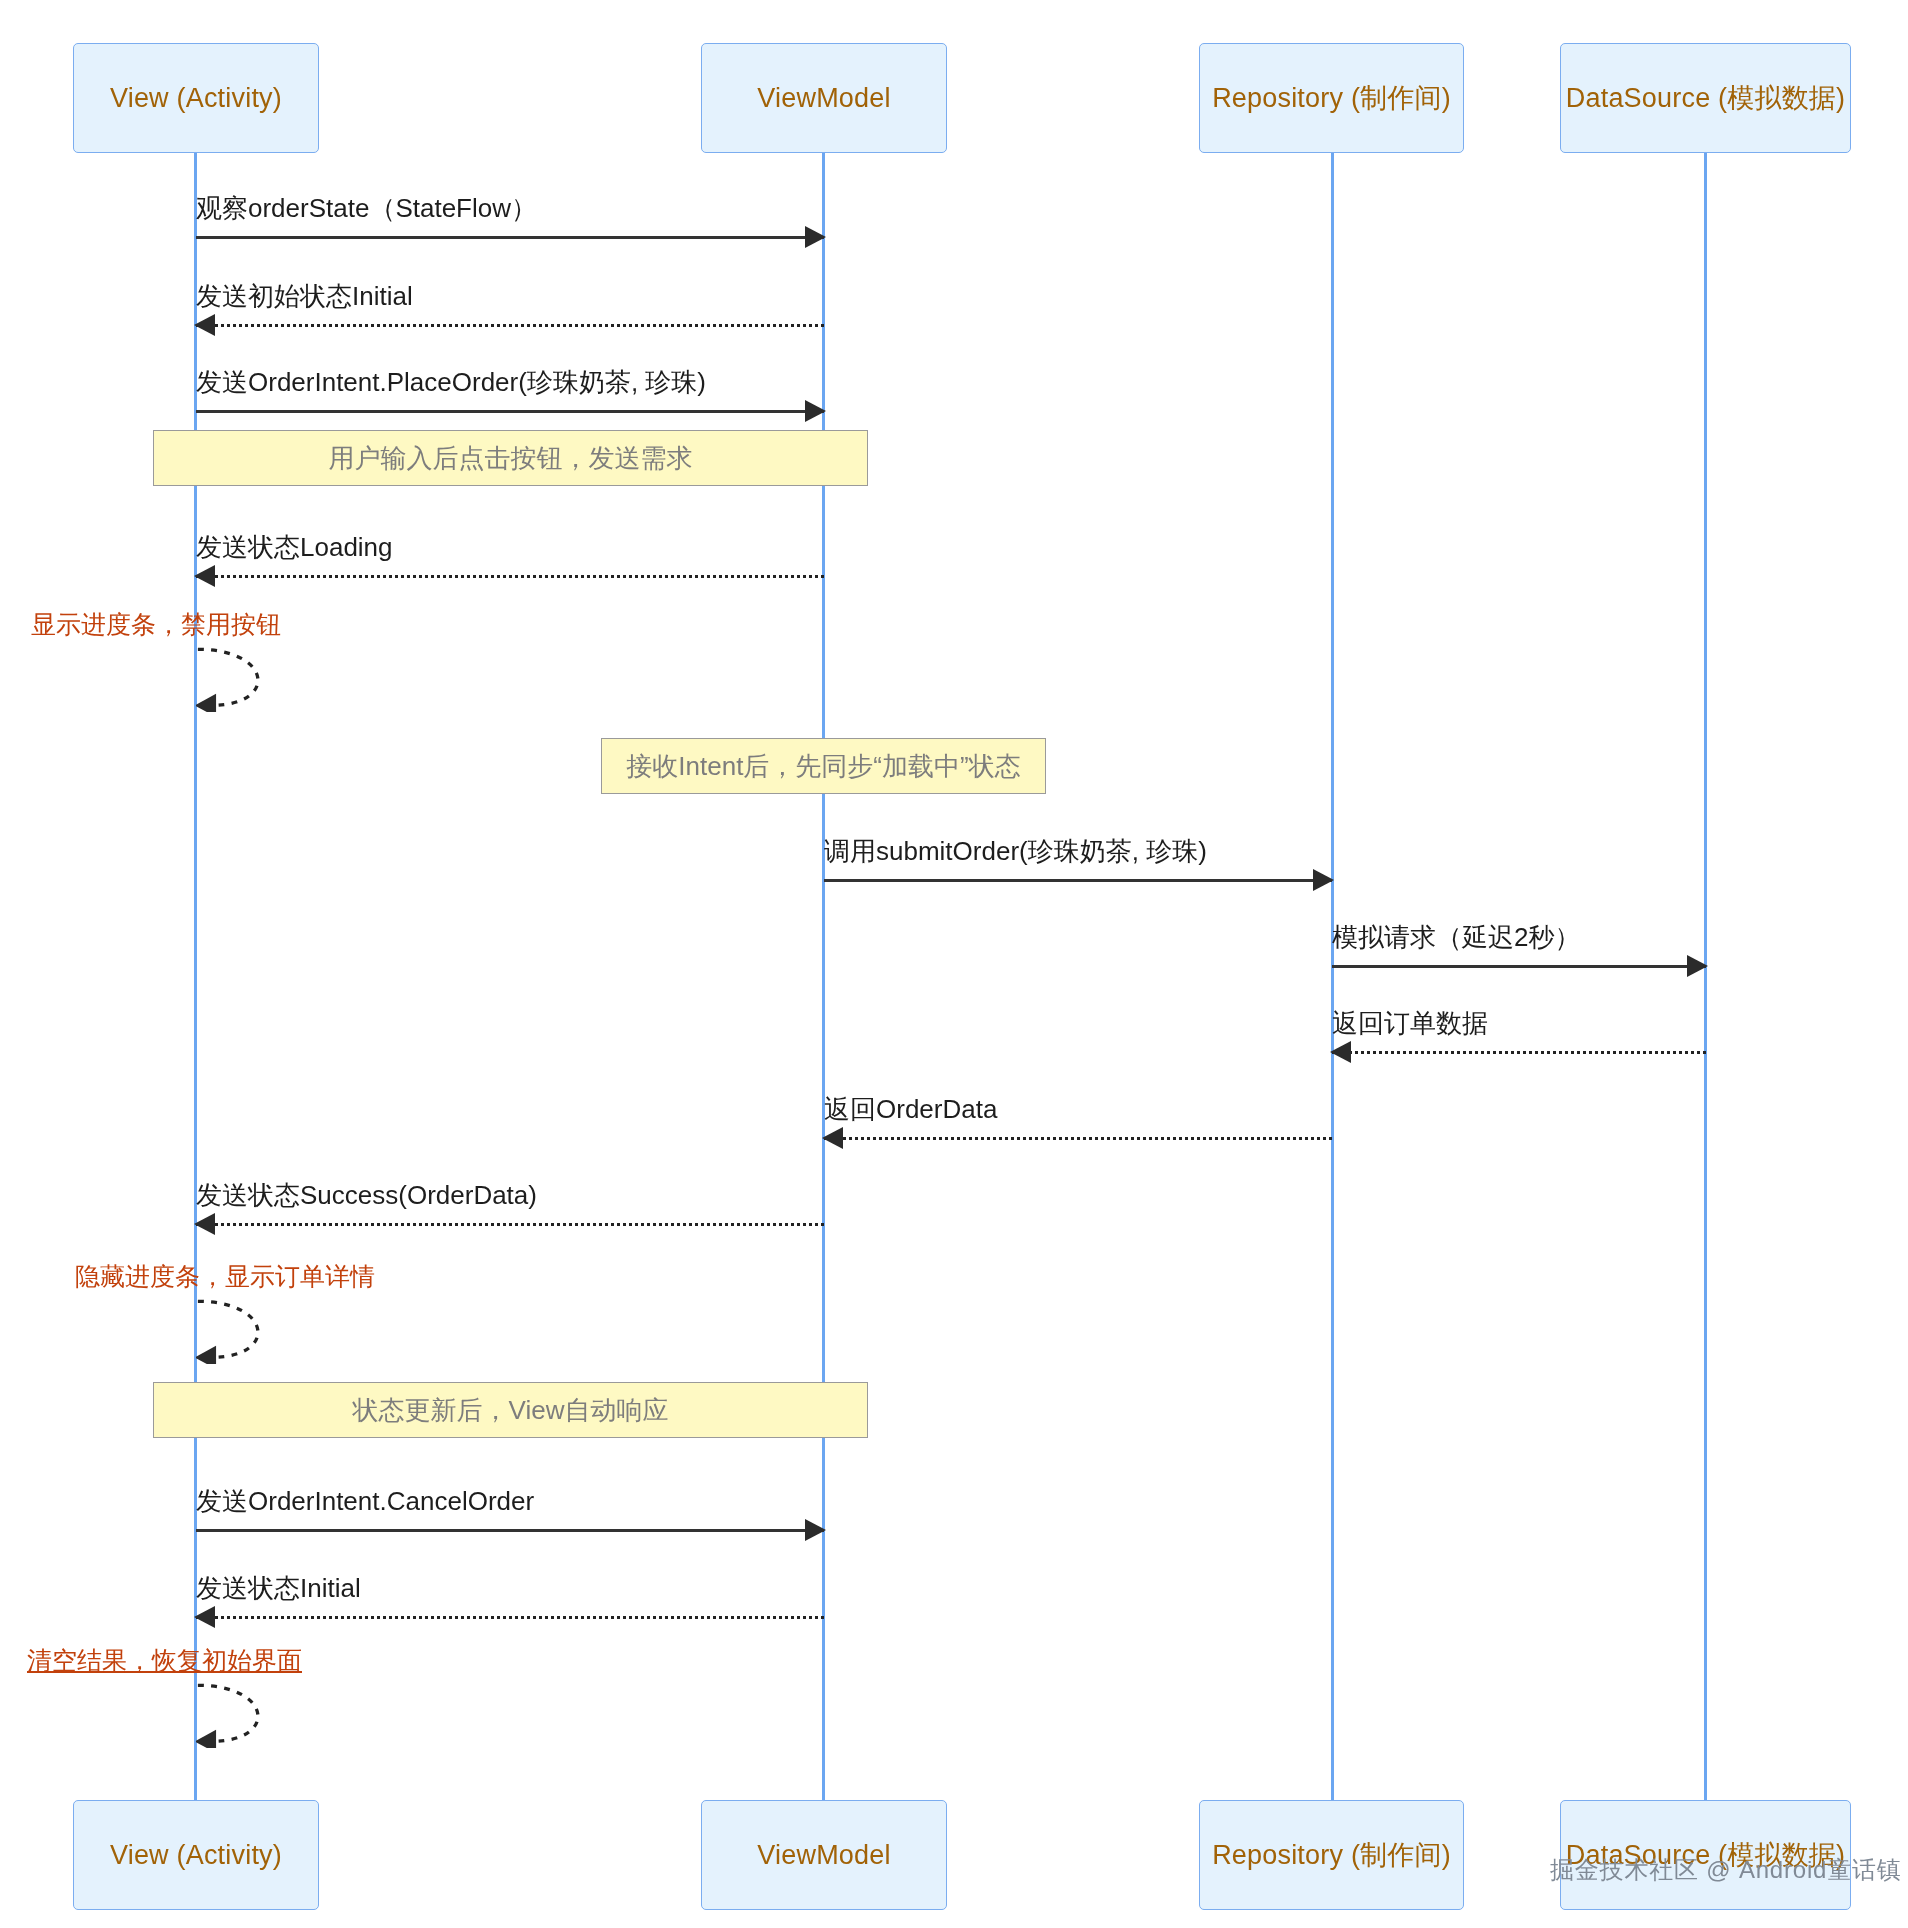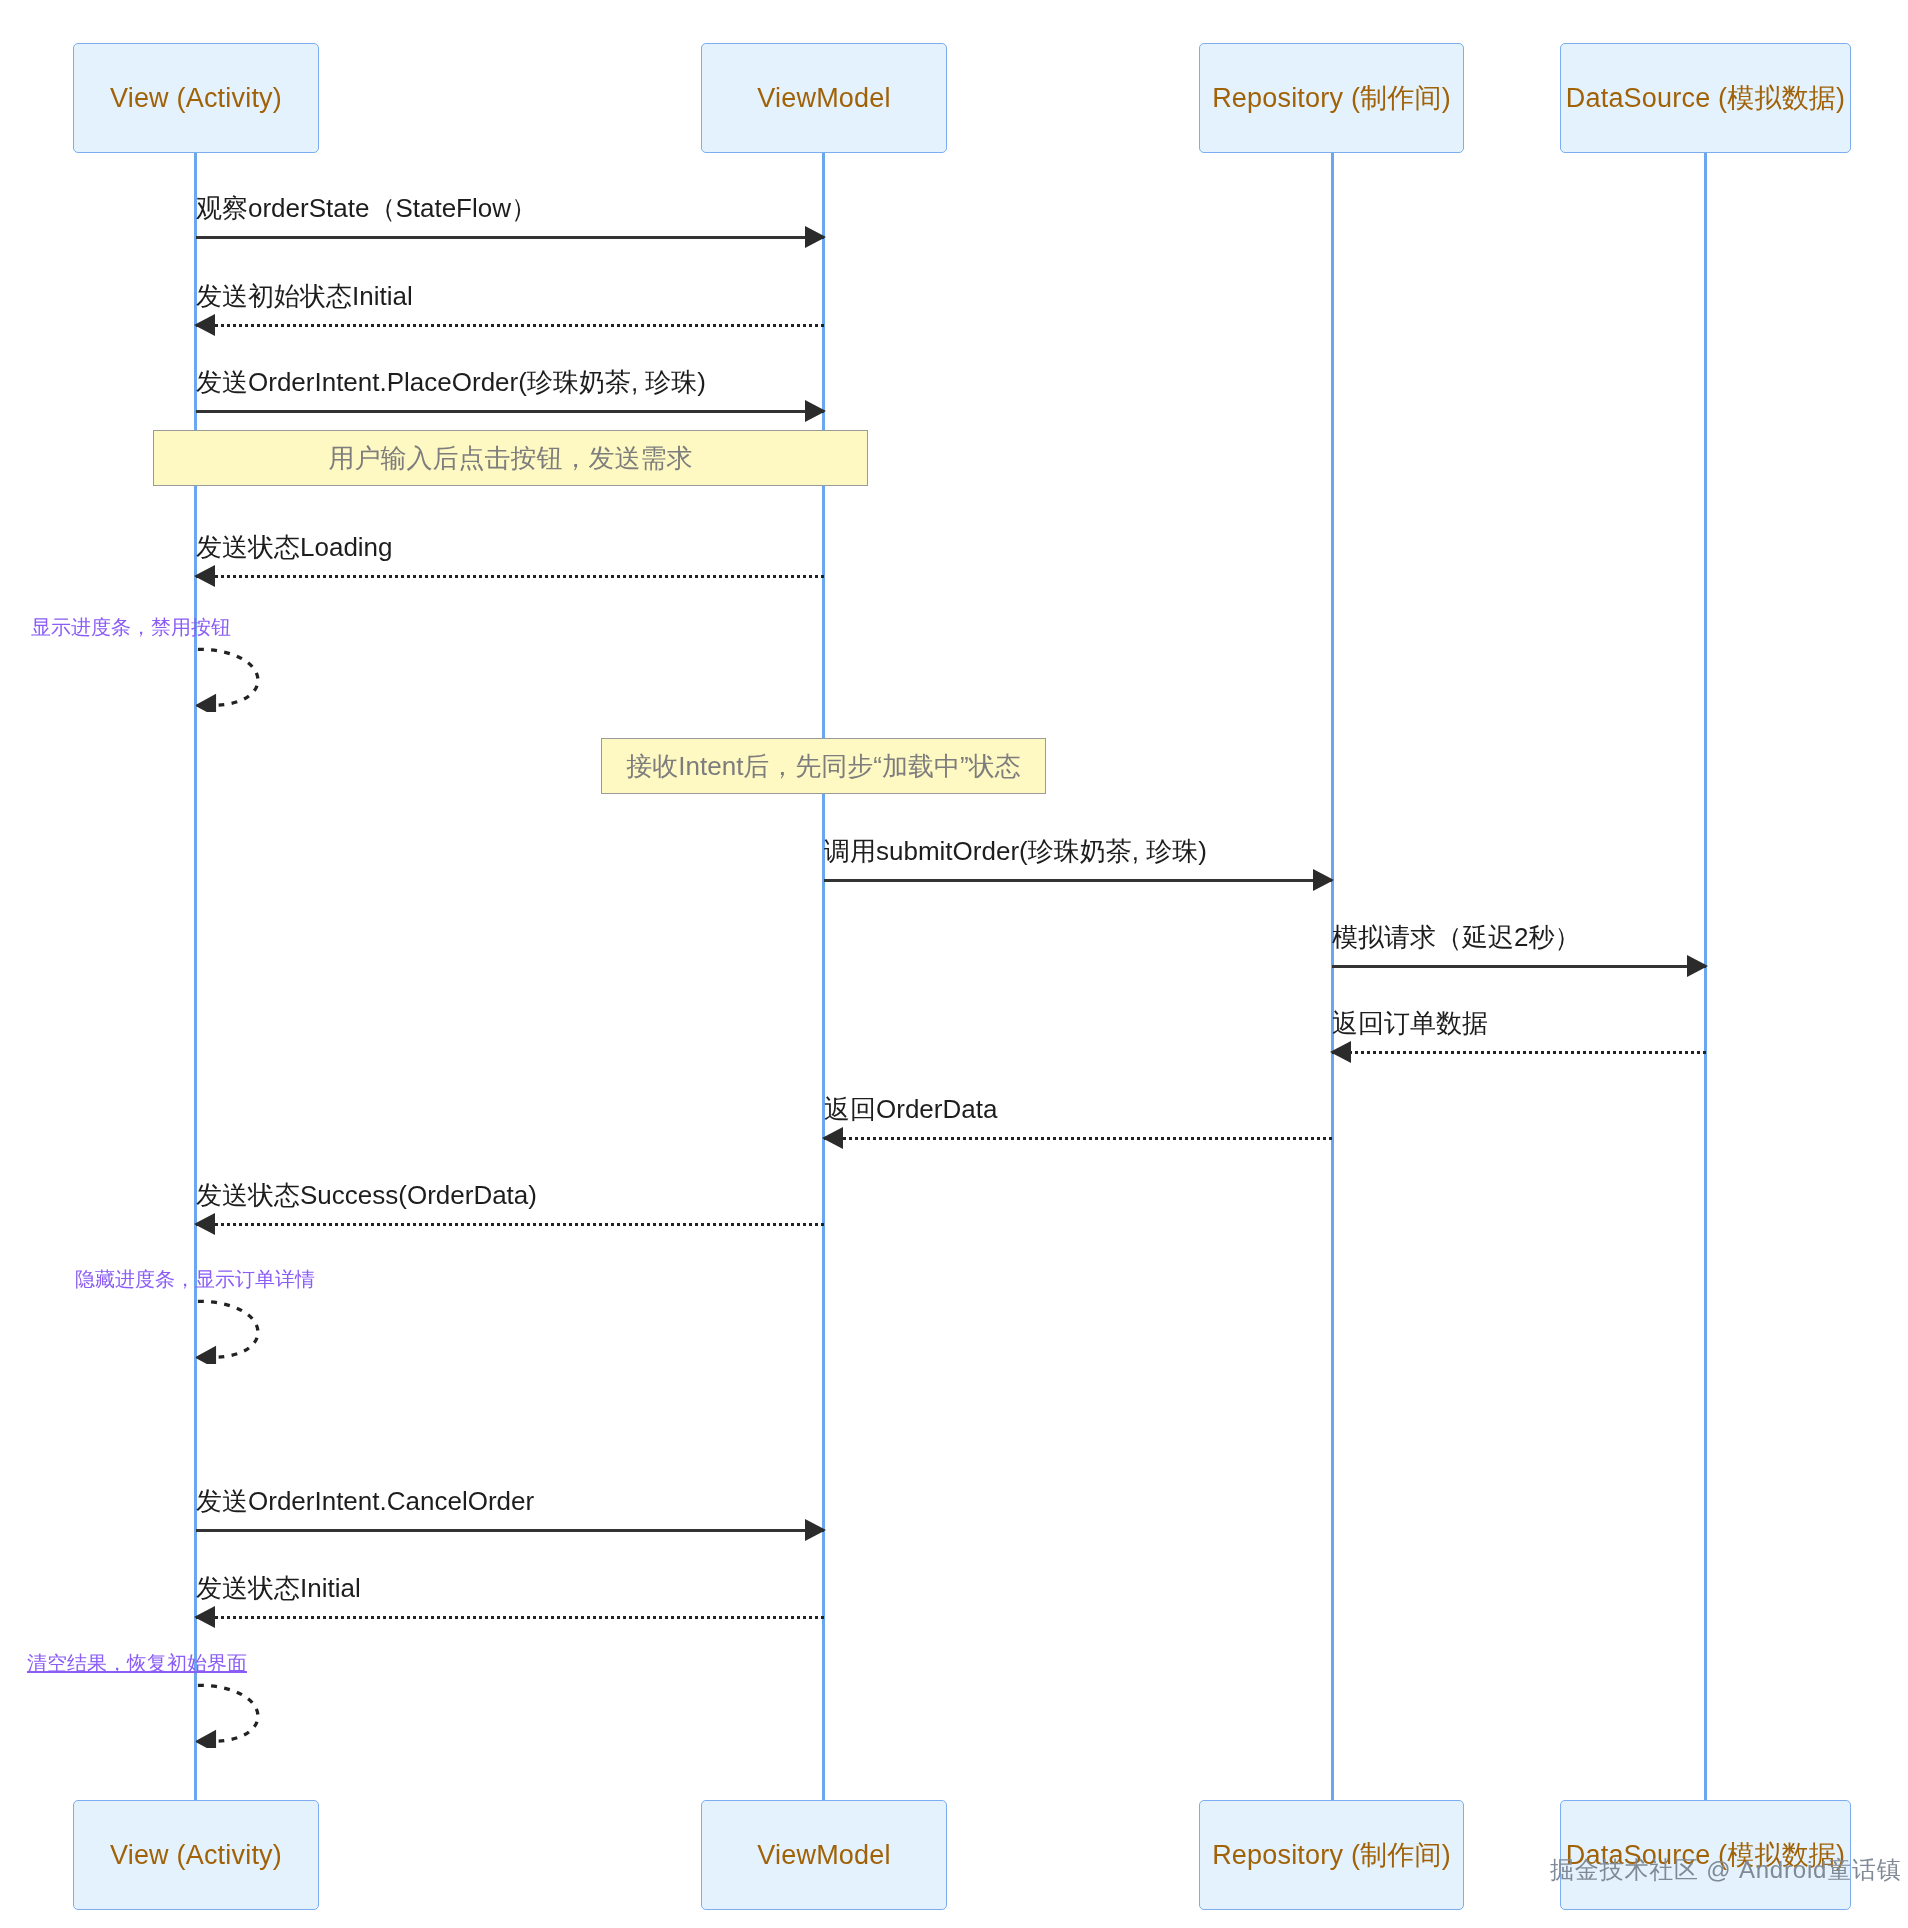--- a/index.html
+++ b/index.html
@@ -73,22 +73,22 @@
   }
 
   
   .selfmsg{position:absolute;z-index:4;}
   .selfmsg .loop{position:absolute;left:0;top:0;}
   .selfmsg .label{
     position:absolute;
     bottom:100%;
     left:-165px;
     margin-bottom:5px;
-    font-size:20px;
-    color:#8b5cf6;
+    font-size:25px;
+    color:#c2410c;
     white-space:nowrap;
   }
 
   
   .note{
     position:absolute;
     box-sizing:border-box;
     background:#fef9c3;
     border:1.7px solid #9a9a9a;
     display:flex;align-items:center;justify-content:center;
@@ -202,20 +202,23 @@
   </div>
 
   <div class="selfmsg" style="left:196px;top:1298px;width:99px;height:58px;">
     <div class="label" style="left:-169px;margin-left:48px;">隐藏进度条，显示订单详情</div>
     <svg class="loop" width="116" height="66" viewBox="0 0 140 80">
       <path d="M 2 4 C 92 4, 100 72, 18 72" fill="none" stroke="#222222" stroke-width="4" stroke-dasharray="7 9" stroke-linecap="butt"></path>
       <polygon points="24,58 24,86 -2,72" fill="#2b2b2b"></polygon>
     </svg>
   </div>
 
+  <div class="note" style="left:153px;top:1382px;width:715px;height:56px;">
+    <span>状态更新后，View自动响应</span>
+  </div>
 
   <div class="msg right" style="left:196px;top:1529px;width:628px;height:5px;">
     <div class="line" style="width:628px;"></div>
     <div class="head"></div>
     <div class="label">发送OrderIntent.CancelOrder</div>
   </div>
 
   <div class="msg left dashed" style="left:196px;top:1616px;width:628px;height:5px;">
     <div class="line" style="width:628px;"></div>
     <div class="head"></div>

